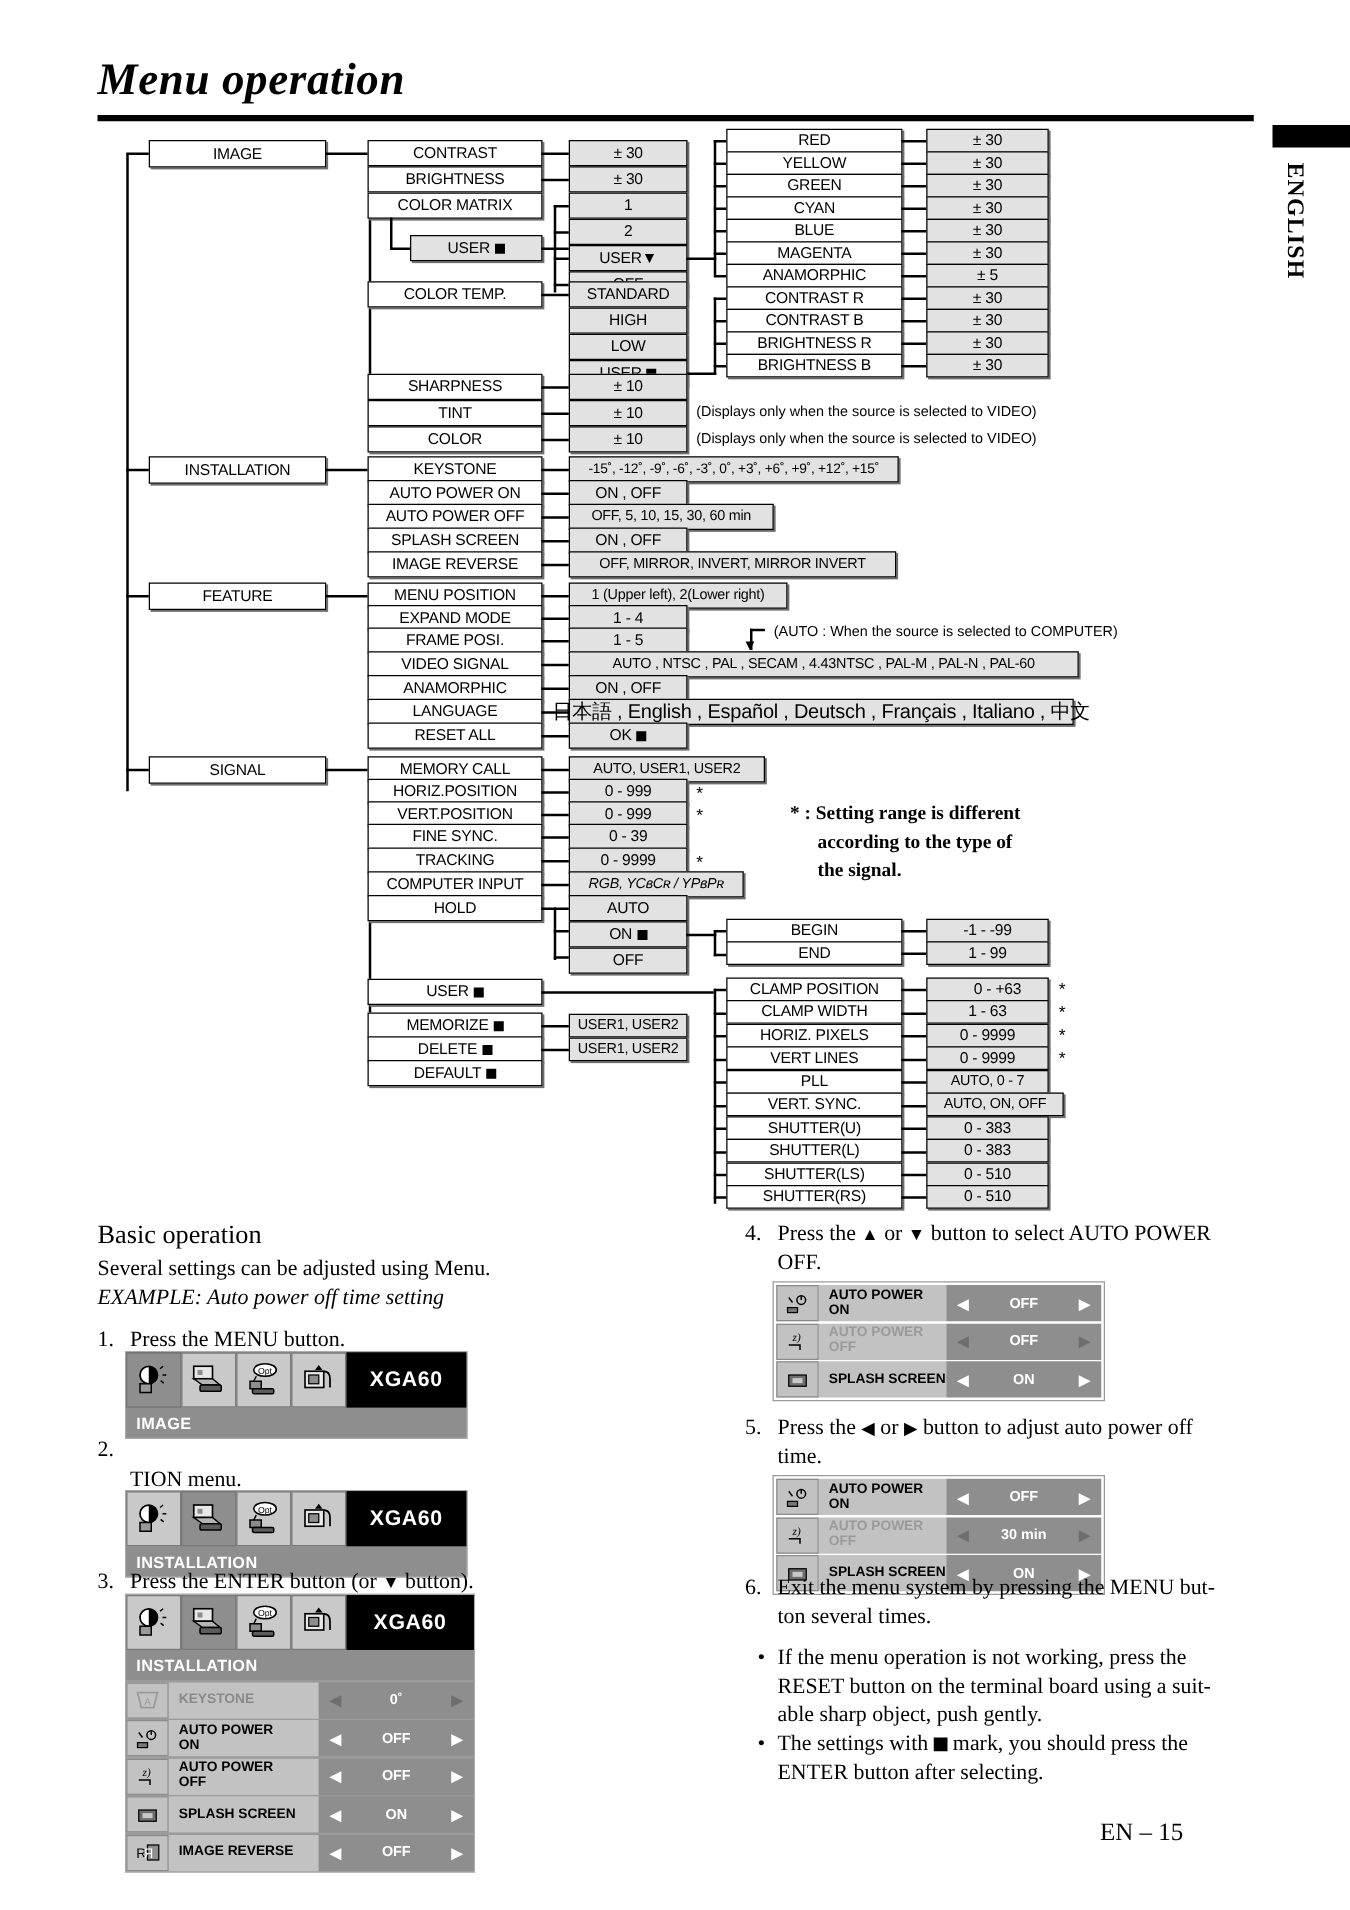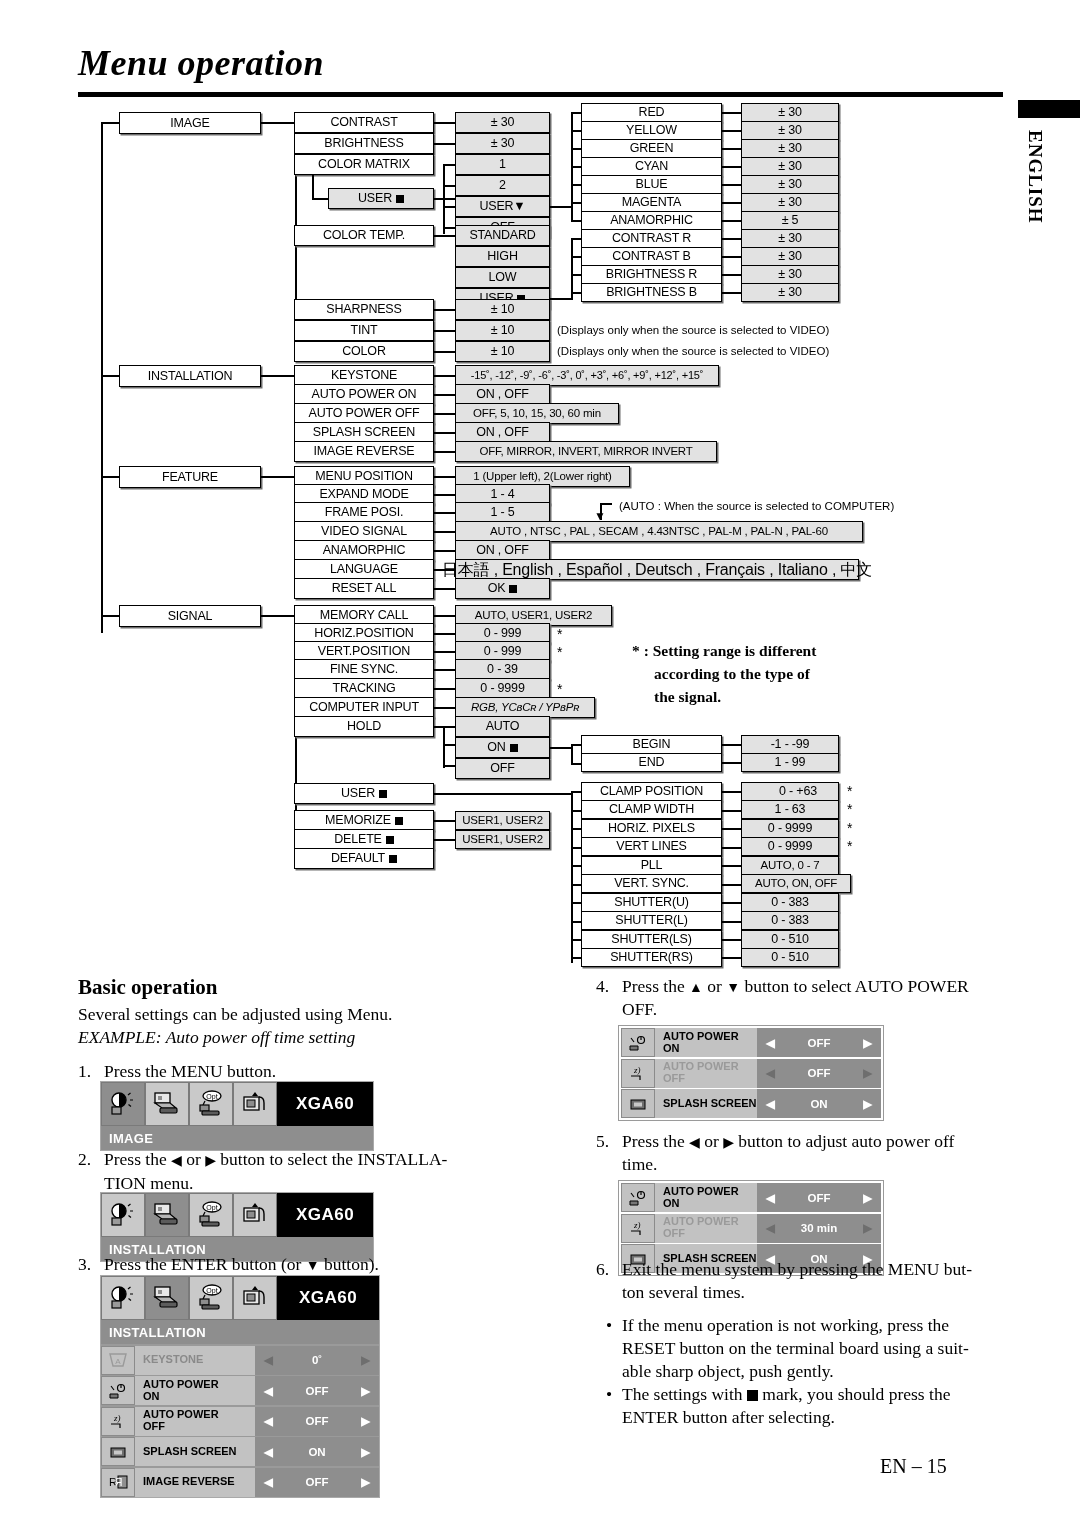--- a/index.html
+++ b/index.html
@@ -62,21 +62,21 @@
     position:absolute; font-family:"Liberation Serif", serif;
     font-weight:bold; font-size:15.5px; line-height:1.45;
   }
   .star { position:absolute; font-size:14px; }
   .arw { position:absolute; font-size:12px; }
 
   
   h2.sect {
     position:absolute; margin:0;
     font-family:"Liberation Serif", serif;
-    font-weight:bold; font-size:21px;
+    font-weight:normal; font-size:21px;
   }
   .para {
     position:absolute;
     font-family:"Liberation Serif", serif;
     font-size:17.5px; line-height:1.33;
   }
   .numitem {
     position:absolute;
     font-family:"Liberation Serif", serif;
     font-size:17.5px; line-height:1.33;
@@ -563,27 +563,20 @@
             </svg>
         </div>
       </div>
       <div class="osd-title">XGA60</div>
     </div>
     <div class="osd-menu">IMAGE</div>
   </div>
 
   <div class="numitem" style="left:78px; top:1148px; width:470px;">
     <span class="n">2.</span>
-    <span>
-      <span>Press the</span>
-      <span class="tri-l"></span>
-      <span>or</span>
-      <span class="tri-r"></span>
-      <span>button to select the INSTALLA-</span>
-    </span>
   </div>
   <div class="para" style="left:104px; top:1172px;">TION menu.</div>
 
   <div class="osd" style="left:100px; top:1192px; width:274px;">
     <div class="osd-top">
       <div class="osd-icons">
         <div class="osd-ic">
           <svg width="30" height="30" viewBox="0 0 30 30">
               <circle cx="11" cy="11" r="7" fill="#fff" stroke="#000" stroke-width="1.4"></circle>
               <path d="M11 4a7 7 0 0 1 0 14z" fill="#000"></path>

